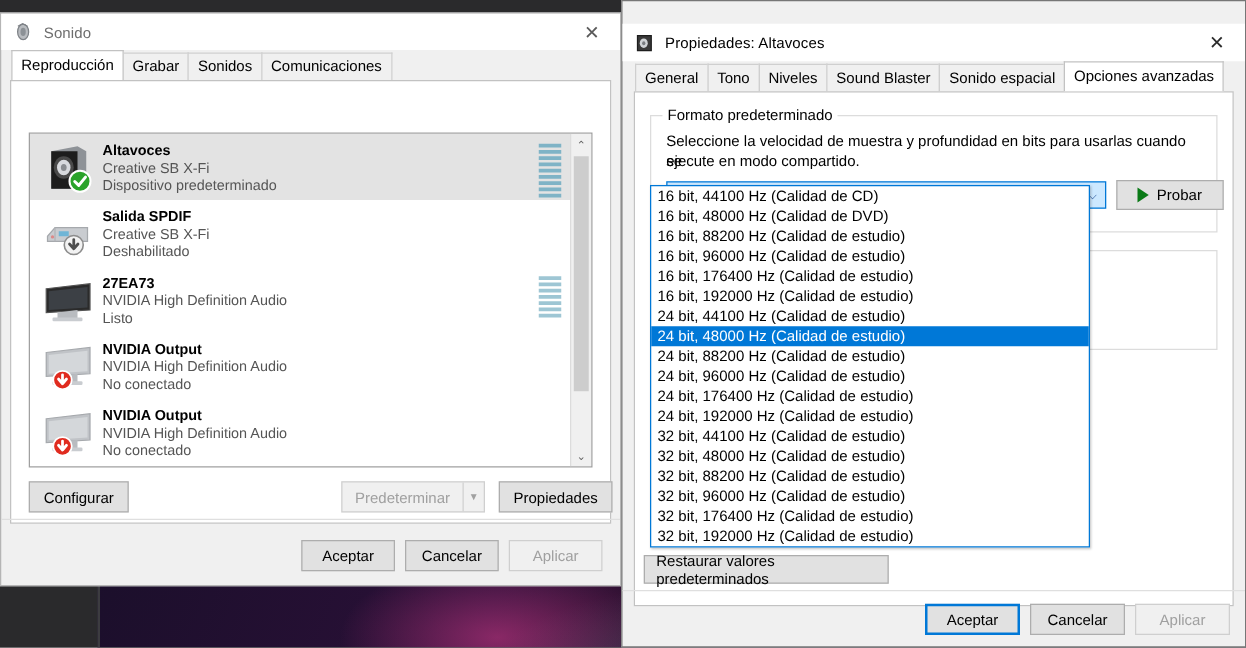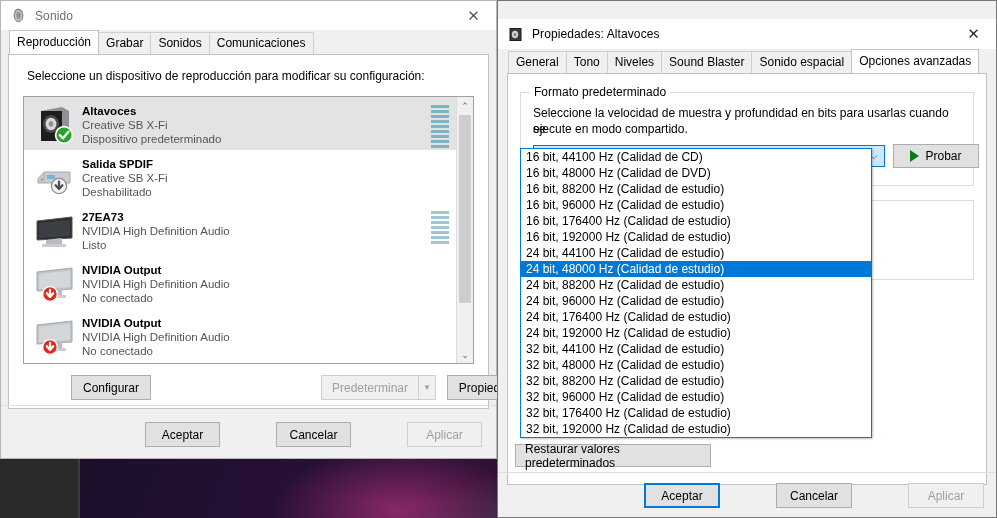--- a/index.html
+++ b/index.html
@@ -70,21 +70,21 @@
     border-color: #c2c2c2; z-index: 3;
     padding-top: 4px;
   }
   .tabpage {
     background: #ffffff;
     border: 1px solid #c2c2c2;
     position: relative;
   }
 
   
-  #sonido { left: 0; top: 0; width: 497px; height: 459px; }
+  #sonido { left: 0; top: 10px; width: 497px; height: 459px; }
   #sonido .tabpage { margin: 0 7px; height: 355px; }
   .hint { font-size: 12px; color: #000; padding: 14px 0 0 18px; }
 
   .devlist {
     position: absolute; left: 14px; top: 41px; right: 14px; height: 268px;
     border: 1px solid #a0a0a0; background: #fff;
     overflow: hidden;
   }
   .devrow { display: flex; align-items: flex-start; height: 53px; padding: 5px 0 0 8px; position: relative; }
   .devrow.sel { background: #e3e3e3; }
@@ -101,21 +101,21 @@
     position: absolute; right: 0; top: 0; bottom: 0; width: 17px;
     background: #f0f0f0; border-left: 1px solid #dcdcdc;
   }
   .lscroll .arrow { height: 17px; display:flex; align-items:center; justify-content:center; color:#606060; font-size: 9px; }
   .lscroll .thumb { position: absolute; left: 2px; right: 2px; top: 18px; height: 188px; background: #cdcdcd; }
 
   .btnrow { position: absolute; left: 14px; right: 14px; top: 320px; height: 25px; }
   .btn {
     display: inline-flex; align-items: center; justify-content: center;
     border: 1px solid #adadad; background: #e1e1e1;
-    font-size: 12px; color: #000; height: 25px; padding: 0 10px; margin-left: 48px;
+    font-size: 12px; color: #000; height: 25px; padding: 0 10px;
   }
   .btn.def { border: 2px solid #0078d7; background: #e1e1e1; }
   .btn.dis { color: #a0a0a0; background: #f0f0f0; border-color: #cfcfcf; }
   .btn.split { padding: 0; }
   .btn .splitmain { padding: 0 10px; display:flex; align-items:center; height: 100%; }
   .btn .splitarrow {
     width: 17px; height: 100%; display: flex; align-items: center; justify-content: center;
     border-left: 1px solid #cfcfcf; font-size: 8px; color: #a0a0a0;
   }
   .footrow { position: absolute; right: 14px; bottom: 11px; display: flex; gap: 8px; }
@@ -202,21 +202,20 @@
   </div>
 
   <div class="tabstrip">
     <div class="tab sel">Reproducción</div>
     <div class="tab">Grabar</div>
     <div class="tab">Sonidos</div>
     <div class="tab">Comunicaciones</div>
   </div>
 
   <div class="tabpage">
-    <div class="hint">Seleccione un dispositivo de reproducción para modificar su configuración:</div>
 
     <div class="devlist">
 
       <div class="devrow sel">
         <span class="devicon">
           <svg width="45" height="45" viewBox="0 0 45 45">
             <path d="M9 9 L30 5 L37 9 L37 35 L30 39 L9 39 Z" fill="#8e9297"></path>
             <rect x="9" y="9" width="21" height="30" fill="#1d1d1d"></rect>
             <ellipse cx="19" cy="22" rx="8" ry="9" fill="#4a4a4a"></ellipse>
             <ellipse cx="19" cy="22" rx="5.4" ry="6.2" fill="#d8dade"></ellipse>

